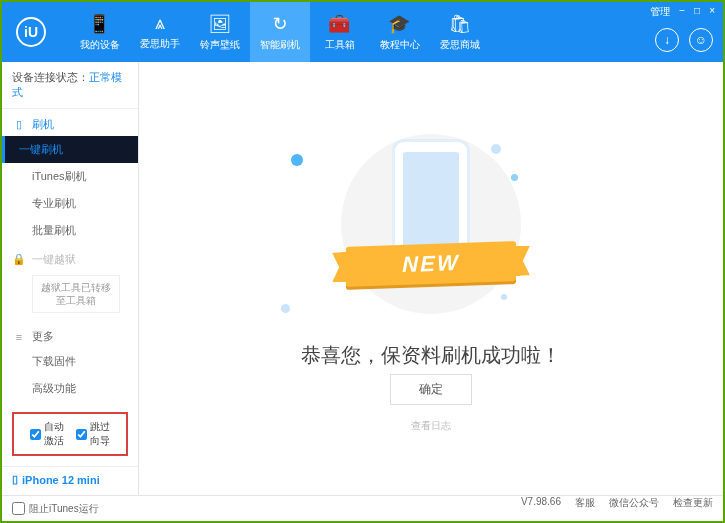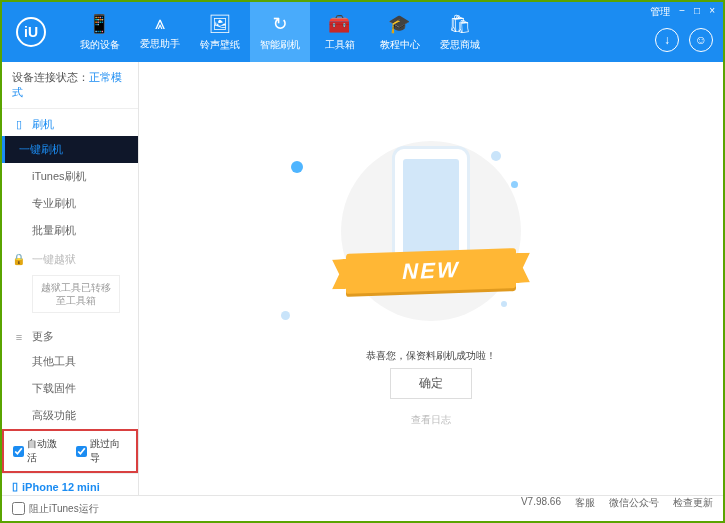--- a/index.html
+++ b/index.html
@@ -22,21 +22,21 @@
 .sidebar{width:137px;border-right:1px solid #e5e5e5;display:flex;flex-direction:column;overflow:auto;font-size:11px;color:#555}
 .status-row{padding:8px 10px;border-bottom:1px solid #eee;font-size:11px}
 .status-val{color:#1b8cf2}
 .side-section{padding:8px 10px 4px;display:flex;align-items:center;gap:6px;color:#666;font-size:11px}
 .side-section.blue{color:#1b8cf2}
 .side-section .ic{width:14px;text-align:center;color:#999}
 .side-section.blue .ic{color:#1b8cf2}
 .side-item{padding:6px 10px 6px 30px;cursor:pointer;font-size:11px;color:#666}
 .side-item.active{background:#0f172a;color:#1b8cf2;border-left:3px solid #1b8cf2;padding-left:14px}
 .transfer-note{margin:4px 18px 8px 30px;border:1px solid #eee;padding:5px;font-size:10px;color:#999;text-align:center;line-height:1.3}
-.checkbox-area{border:2px solid #d94040;margin:0;padding:6px 9px;display:flex;gap:12px;font-size:10px}
+.checkbox-area{border:2px solid #d94040;margin:10px;padding:6px 16px;display:flex;gap:12px;font-size:10px}
 .cb{display:flex;align-items:center;gap:3px;color:#444}
 .cb input{accent-color:#1b8cf2;width:11px;height:11px}
 .device-box{padding:6px 10px;border-top:1px solid #eee}
 .device-name{color:#1b8cf2;font-size:11px;font-weight:bold;display:flex;align-items:center;gap:4px}
 .device-cap{display:inline-block;border:1px solid #ccc;border-radius:6px;padding:0 4px;font-size:9px;color:#888;margin-top:14px}
 .device-det{font-size:10px;color:#888;margin-top:2px}
 .main{flex:1;display:flex;flex-direction:column;align-items:center;justify-content:center;position:relative}
 .illus{position:relative;width:200px;height:200px;display:flex;align-items:center;justify-content:center}
 .bg-circle{width:180px;height:180px;background:#f4f4f4;border-radius:50%}
 .phone{position:absolute;width:78px;height:140px;background:#fff;border:3px solid #e2eef8;border-radius:12px;top:15px}
@@ -47,21 +47,21 @@
 .dot.d1{width:12px;height:12px;background:#4fb5ff;left:0;top:0}
 .dot.d2{width:10px;height:10px;left:200px;top:-10px}
 .dot.d3{width:7px;height:7px;left:220px;top:20px;background:#8fd0ff}
 .dot.d4{width:9px;height:9px;left:-10px;top:150px}
 .dot.d5{width:6px;height:6px;left:210px;top:140px}
 .ribbon{position:absolute;bottom:40px;width:170px;height:40px;background:#ffb735;transform:skewY(-2deg);display:flex;align-items:center;justify-content:center;border-radius:3px;box-shadow:0 3px 0 #e09a1f}
 .ribbon::before,.ribbon::after{content:"";position:absolute;width:18px;height:30px;background:#ffb735;top:5px}
 .ribbon::before{left:-14px;clip-path:polygon(0 0,100% 0,100% 100%,0 100%,40% 50%)}
 .ribbon::after{right:-14px;clip-path:polygon(0 0,100% 0,60% 50%,100% 100%,0 100%)}
 .ribbon-text{font-size:22px;font-weight:900;color:#fff;letter-spacing:2px;font-style:italic}
-.success-text{margin-top:18px;font-size:10px;color:#444}
+.success-text{margin-top:18px;font-size:20px;color:#444}
 .confirm-btn{margin-top:5px;border:1px solid #ddd;background:#fff;padding:6px 28px;font-size:12px;color:#555;cursor:pointer}
 .view-log{margin-top:14px;font-size:10px;color:#bbb;cursor:pointer}
 .footer{height:26px;border-top:1px solid #e5e5e5;display:flex;padding:0 10px;font-size:10px;color:#666;gap:14px}
 .footer .left{display:flex;align-items:center;gap:4px}
 .footer .right{margin-left:auto;display:flex;gap:14px}
 .footer .link{cursor:pointer}
 </style>
 </head>
 <body>
 
@@ -133,21 +133,20 @@
           <span class="ic">🔒</span>
           <span style="color:#bbb">一键越狱</span>
         </div>
       <div class="transfer-note">越狱工具已转移至工具箱</div>
 
       <div class="side-section">
           <span class="ic">≡</span>
           <span>更多</span>
         </div>
       <div id="more-items">
-          <div class="side-item">其他工具</div>
           <div class="side-item">下载固件</div>
           <div class="side-item">高级功能</div>
         </div>
 
       <div class="checkbox-area">
         <label class="cb">
             <input type="checkbox" checked="" style="">
             <span>自动激活</span>
           </label>
         <label class="cb">

